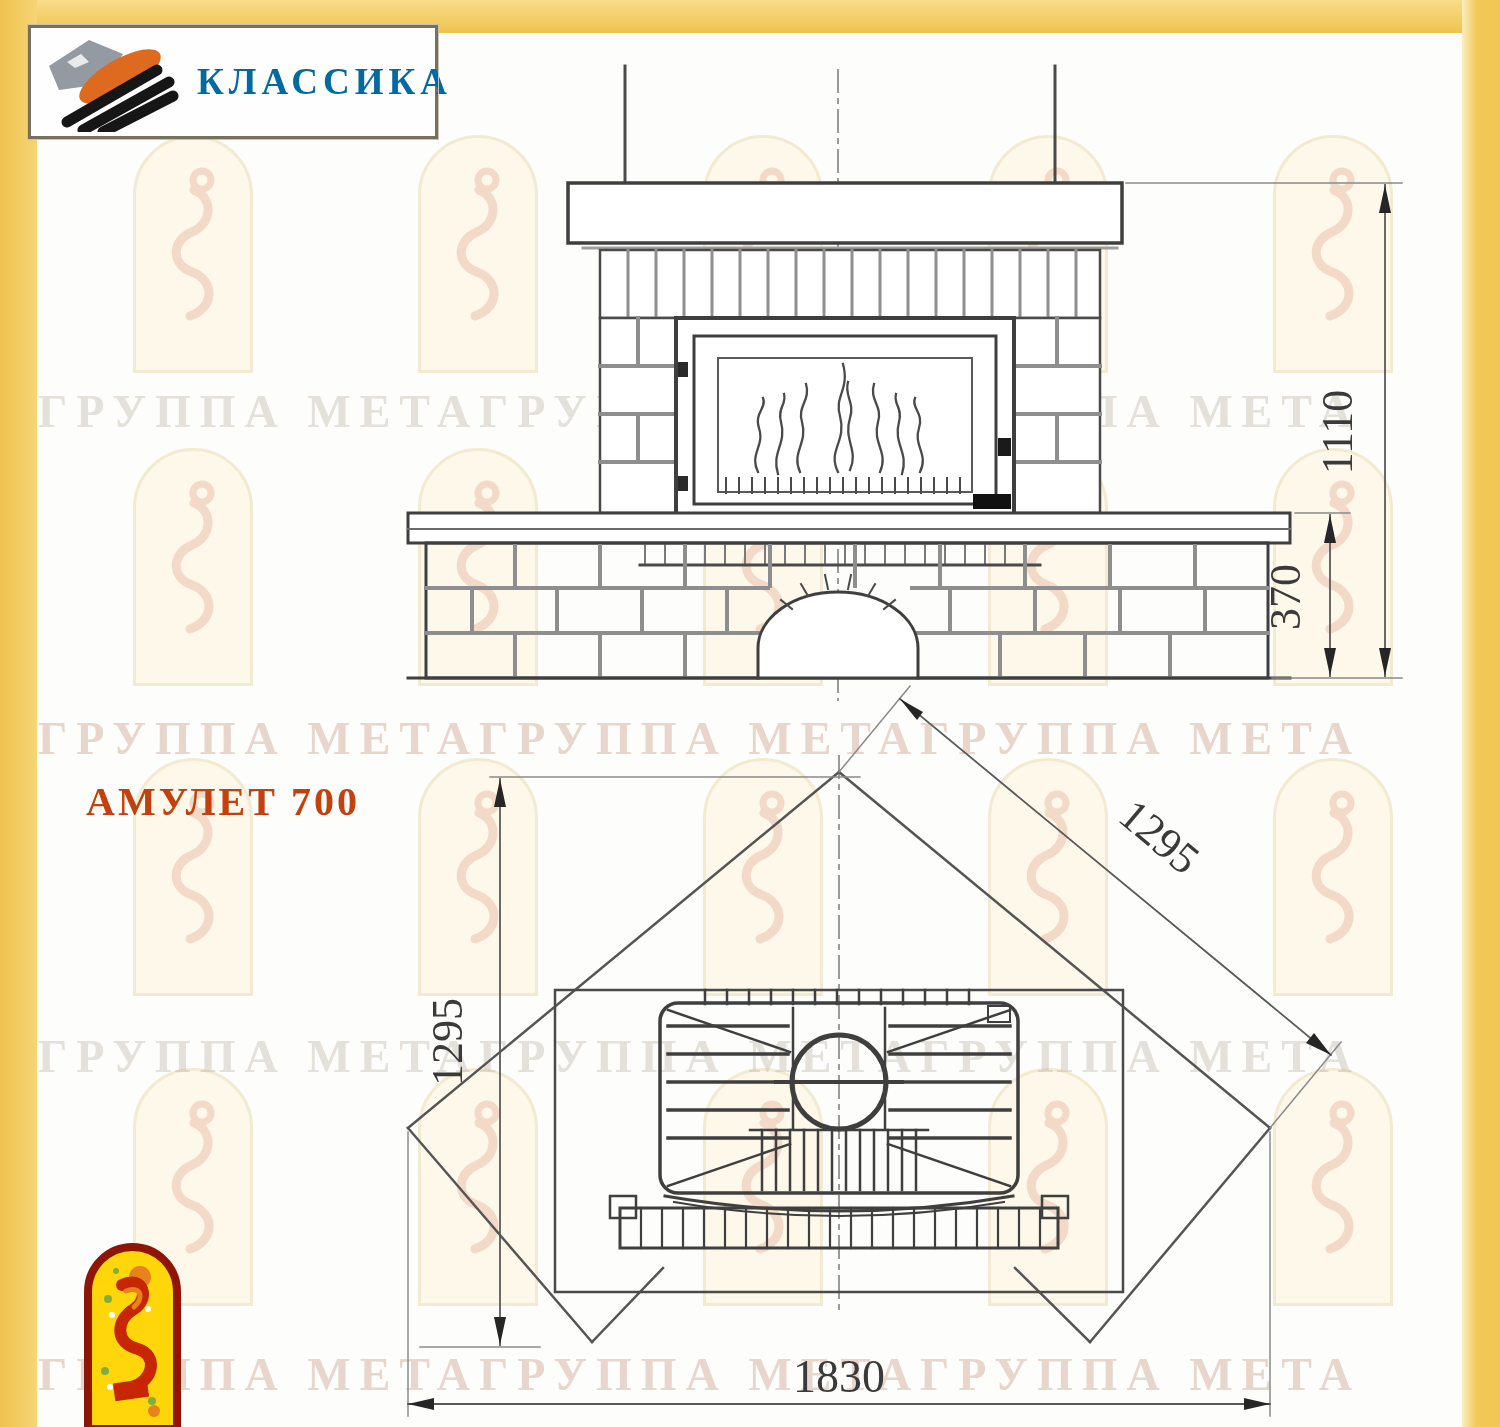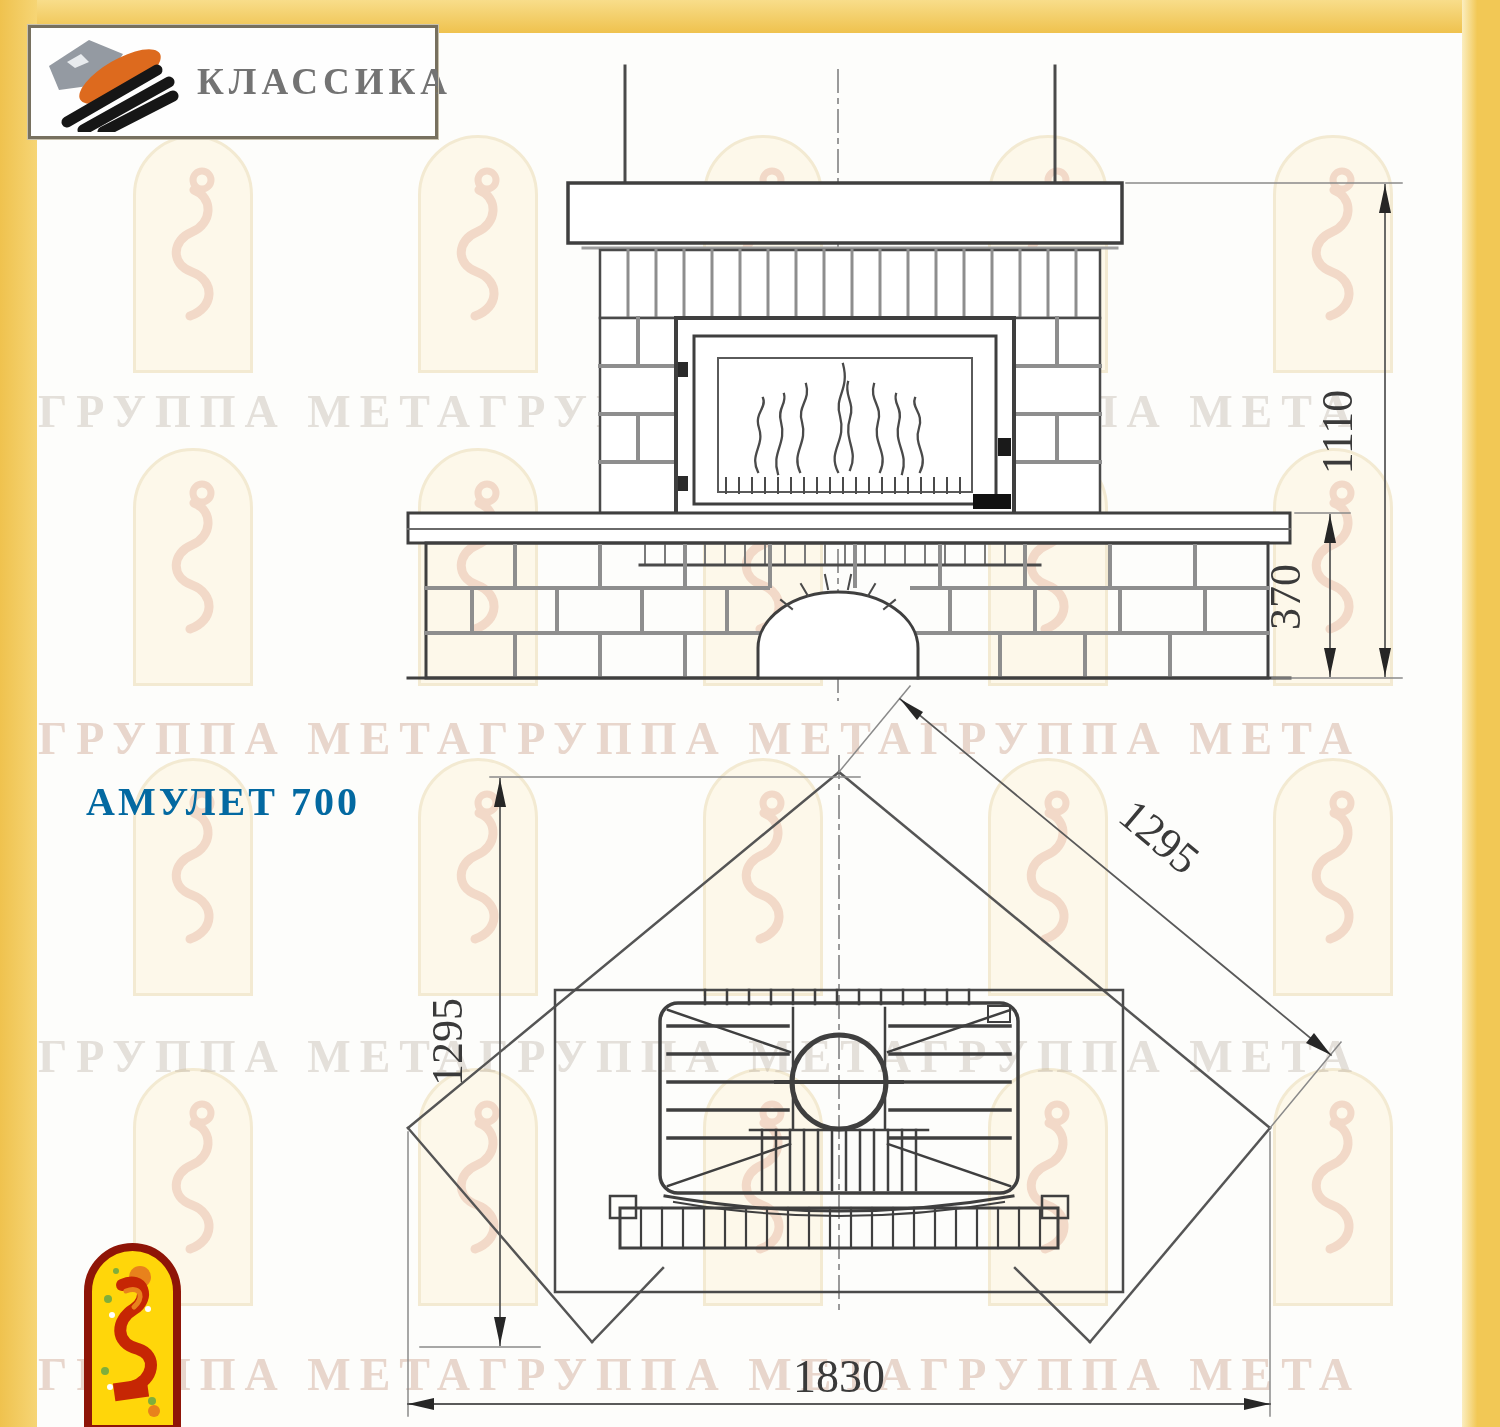--- a/index.html
+++ b/index.html
@@ -17,26 +17,26 @@
   .wm-row{position:absolute;left:38px;white-space:nowrap;font-weight:bold;font-size:46px;
           letter-spacing:9px;}
   .wm-row.gray{color:rgba(178,168,156,0.34);}
   .wm-row.pink{color:rgba(198,150,130,0.38);}
   
   #drawing{position:absolute;left:0;top:0;z-index:10;}
   
   #logo-box{position:absolute;left:28px;top:25px;width:404px;height:108px;background:#fefefe;
             border:3px solid #77705f;outline:1px solid #c9c2ae;z-index:50;display:flex;align-items:center;}
   #logo-stone{width:158px;height:100px;flex:0 0 auto;margin-left:6px;}
-  #logo-text{font-weight:bold;color:#737373;line-height:1.05;margin-left:2px;}
+  #logo-text{font-weight:bold;color:#0369a1;line-height:1.05;margin-left:2px;}
   #logo-text .l1{font-size:37px;letter-spacing:5px;}
   #logo-text .l2{font-size:37px;letter-spacing:5px;}
   
   #title{position:absolute;left:86px;top:778px;z-index:20;font-weight:bold;font-size:40px;
-         letter-spacing:3px;color:#0369a1;}
+         letter-spacing:3px;color:#c2410c;}
   
   #crest{position:absolute;left:84px;top:1243px;width:97px;height:190px;z-index:30;
          background:#ffd60a;border:8px solid #8f1507;border-radius:50px 50px 0 0;box-sizing:border-box;}
   #crest svg{display:block;}
 </style>
 </head>
 <body>
 
 <div id="page">
 

